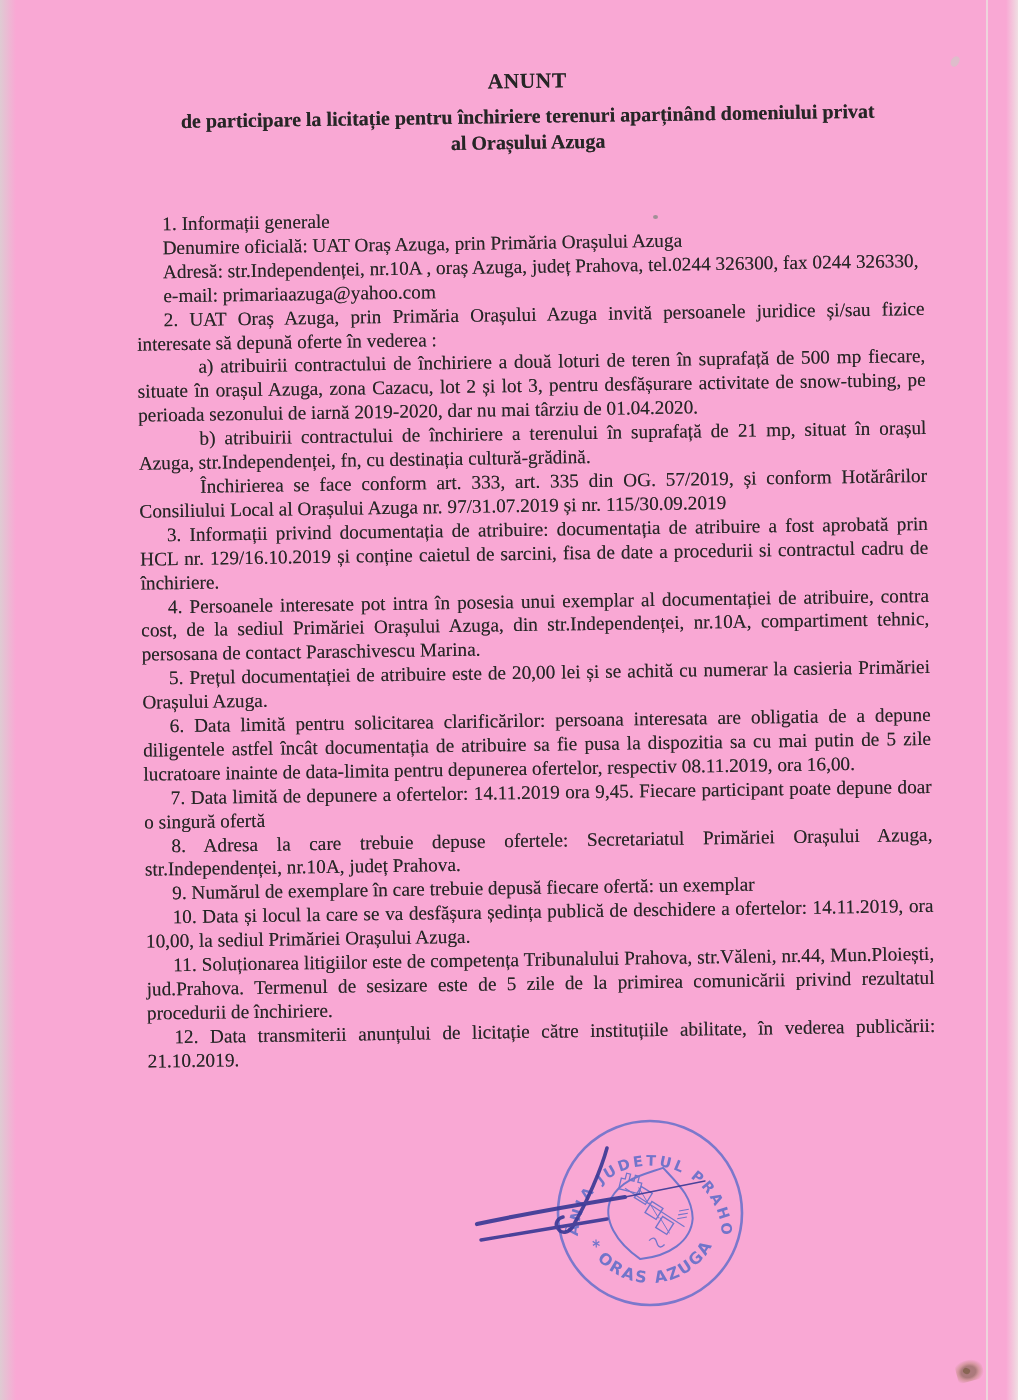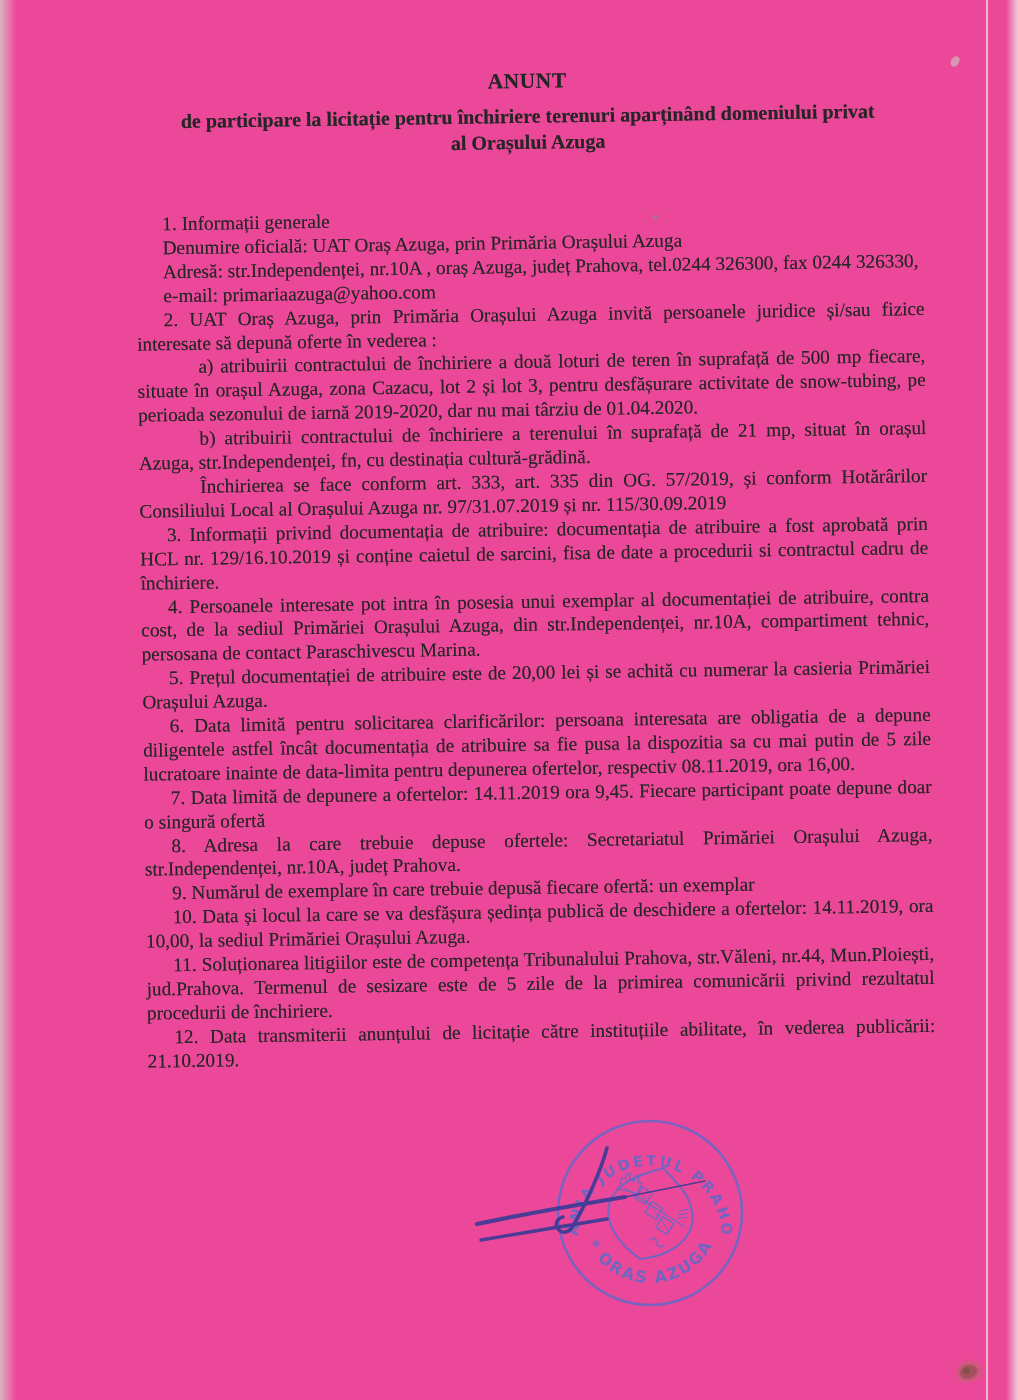--- a/index.html
+++ b/index.html
@@ -3,21 +3,21 @@
 <meta charset="utf-8">
 <style>
   * { box-sizing: border-box; margin: 0; padding: 0; }
   html, body { width: 1018px; height: 1400px; }
   body { background: #e9e8e4; }
 
   .page {
     position: relative;
     width: 1018px;
     height: 1400px;
-    background: #ec4899;
+    background: #f9a8d4;
     overflow: hidden;
     font-family: "Liberation Serif", "DejaVu Serif", serif;
     color: #262626;
   }
 
   
   .scan-edge-left {
     position: absolute; left: 0; top: 0; bottom: 0; width: 16px;
     background: linear-gradient(to right, #d6d6d2, rgba(251,251,248,0));
     opacity: .75;

